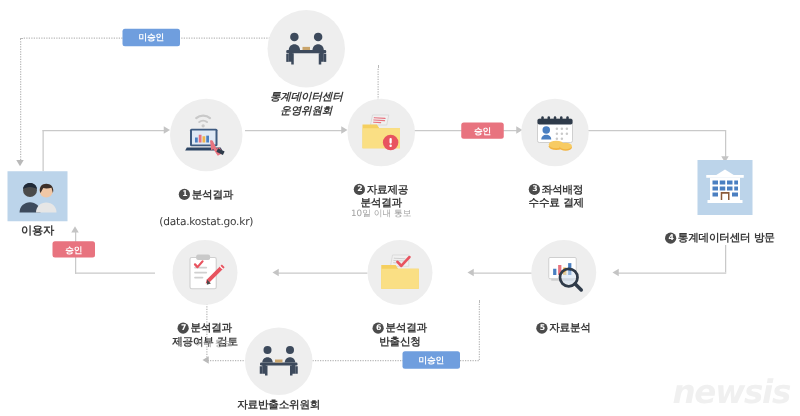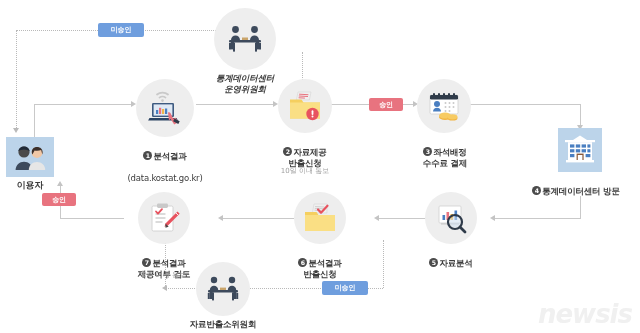--- a/index.html
+++ b/index.html
@@ -226,21 +226,21 @@
           <path d="M4 9.5h11.5l2 3H34v16H4z" fill="#f5cf5f"></path>
           <path d="M4 12.5h30v16H4z" fill="#fadf84"></path>
           <circle cx="26.5" cy="24" r="6.2" fill="#e8535f"></circle>
           <rect x="25.6" y="20.3" width="1.8" height="4.6" rx="0.9" fill="#fff"></rect>
           <circle cx="26.5" cy="26.6" r="1" fill="#fff"></circle>
         </svg>
       </span>
     </div>
     <div class="caption" style="left:-30px; top:57px; width:114px;">
       <span class="num">2</span><span style="white-space:pre-line;">자료제공
-반출신청</span>
+분석결과</span>
     </div>
     <div class="subnote" style="left:-30px; top:88px; width:114px;">10일 이내 통보</div>
   </div>
 
   <div class="node" style="left:417px; top:79px;">
     <div class="circ" style="left:0; top:0; width:54px; height:54px;">
       <span>
         <svg width="40" height="32" viewBox="0 0 40 32">
           <rect x="6" y="5" width="28" height="19" rx="1.4" fill="#ffffff" stroke="#cfcfcf" stroke-width="0.8"></rect>
           <rect x="6" y="5" width="28" height="4.6" rx="1.4" fill="#2f3b4a"></rect>

